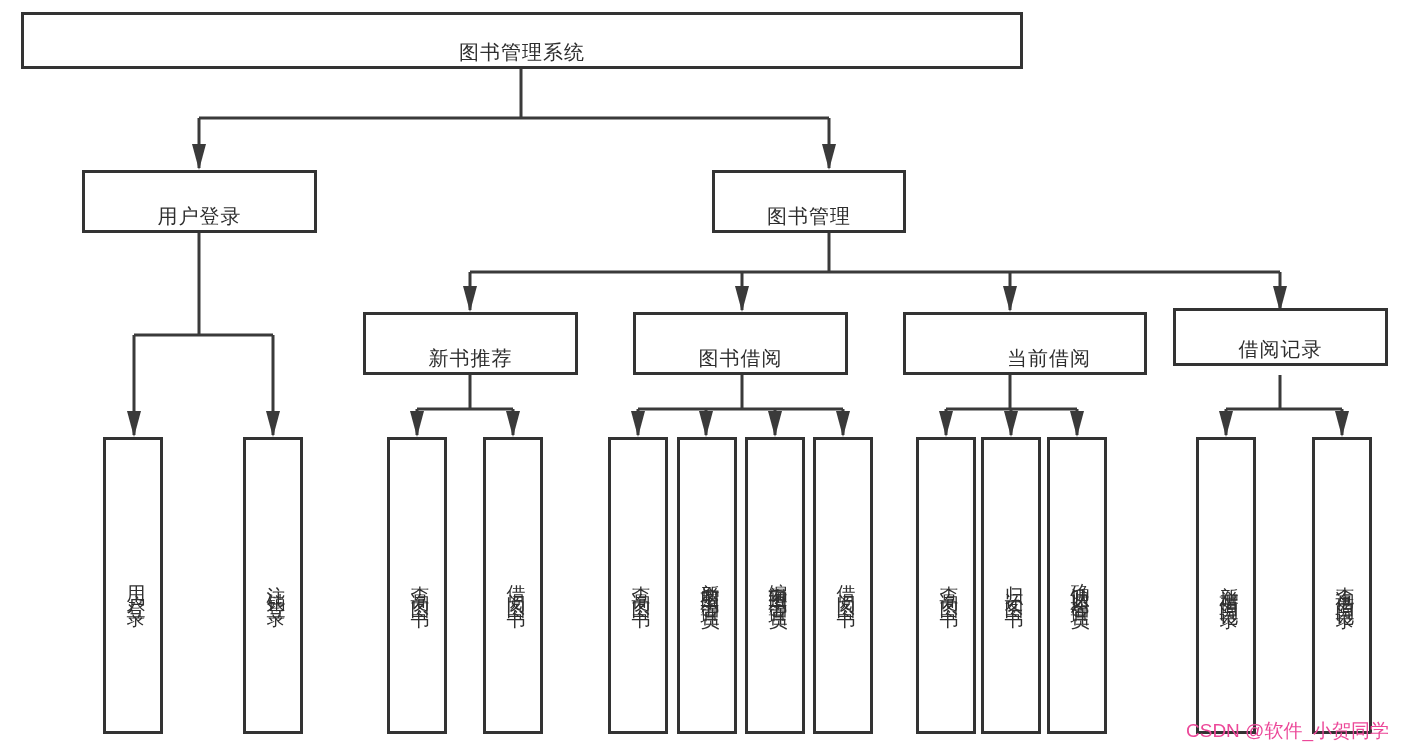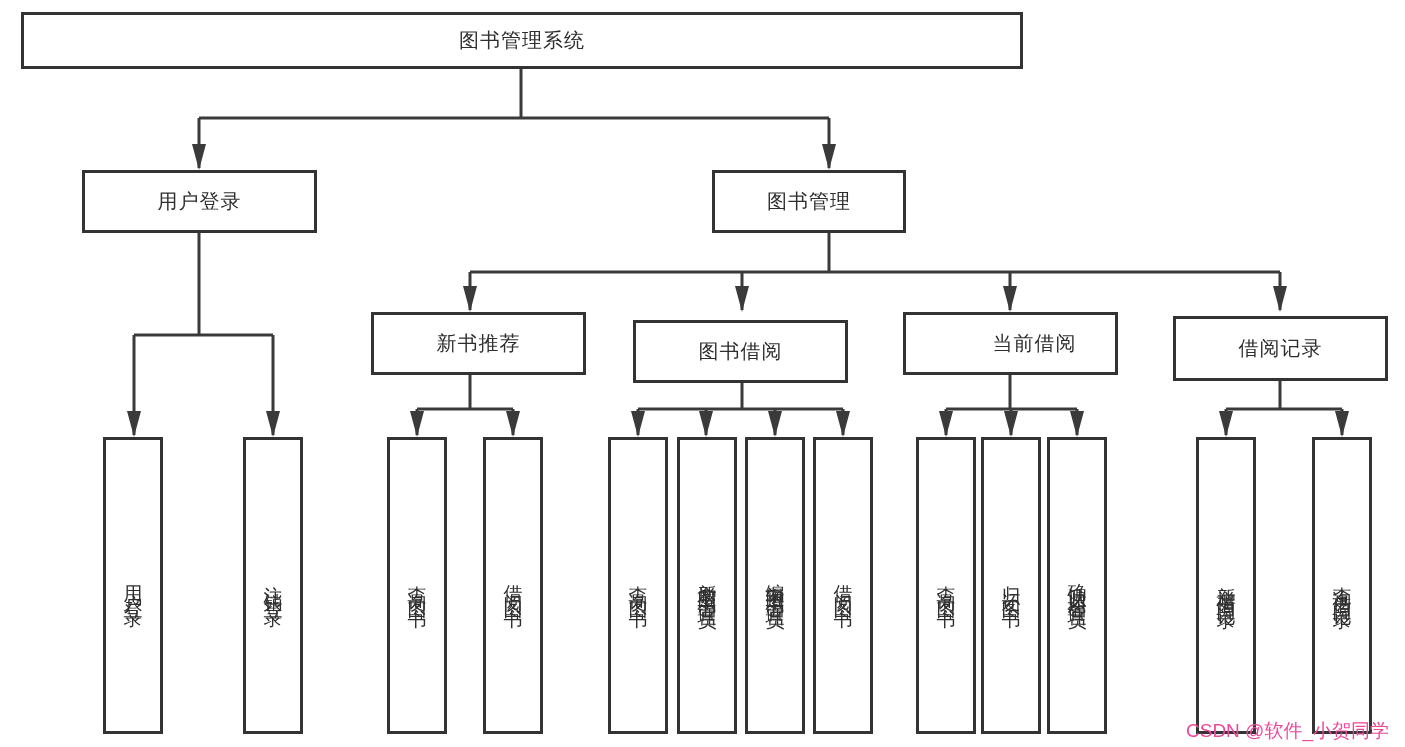--- a/index.html
+++ b/index.html
@@ -16,34 +16,34 @@
     left: 0; top: 0;
     width: 1405px; height: 747px;
     z-index: 1;
   }
   .box {
     position: absolute;
     background: #ffffff;
     border: 3px solid #333333;
     box-sizing: border-box;
     display: flex;
-    align-items: center;
+    align-items: flex-end;
     justify-content: center;
     color: #2e2e2e;
     z-index: 2;
     white-space: nowrap;
   }
   .hbox { font-size: 20px; letter-spacing: 1px; }
   #root-box  { left: 21px;  top: 12px;  width: 1002px; height: 57px; }
   #l2-0      { left: 82px;  top: 170px; width: 235px;  height: 63px; }
   #l2-1      { left: 712px; top: 170px; width: 194px;  height: 63px; }
-  #l3-0      { left: 363px; top: 312px; width: 215px;  height: 63px; margin-left: 8px; }
-  #l3-1      { left: 633px; top: 312px; width: 215px;  height: 63px; margin-top: 8px; }
-  #l3-2      { left: 903px; top: 312px; width: 215px;  height: 63px; padding-left: 48px; }
-  #l3-3      { left: 1173px;top: 316px; width: 215px;  height: 65px; }
+  #l3-0      { left: 363px; top: 312px; width: 215px;  height: 63px; }
+  #l3-1      { left: 633px; top: 312px; width: 215px;  height: 63px; }
+  #l3-2      { left: 903px; top: 312px; width: 244px;  height: 63px; padding-left: 48px; }
+  #l3-3      { left: 1173px;top: 308px; width: 215px;  height: 58px; }
   .leaf {
     top: 437px;
     width: 60px;
     height: 297px;
     writing-mode: vertical-rl;
     font-size: 19px;
     letter-spacing: 8px;
     line-height: 60px;
   }
   #leaf-0  { left: 103px; }

